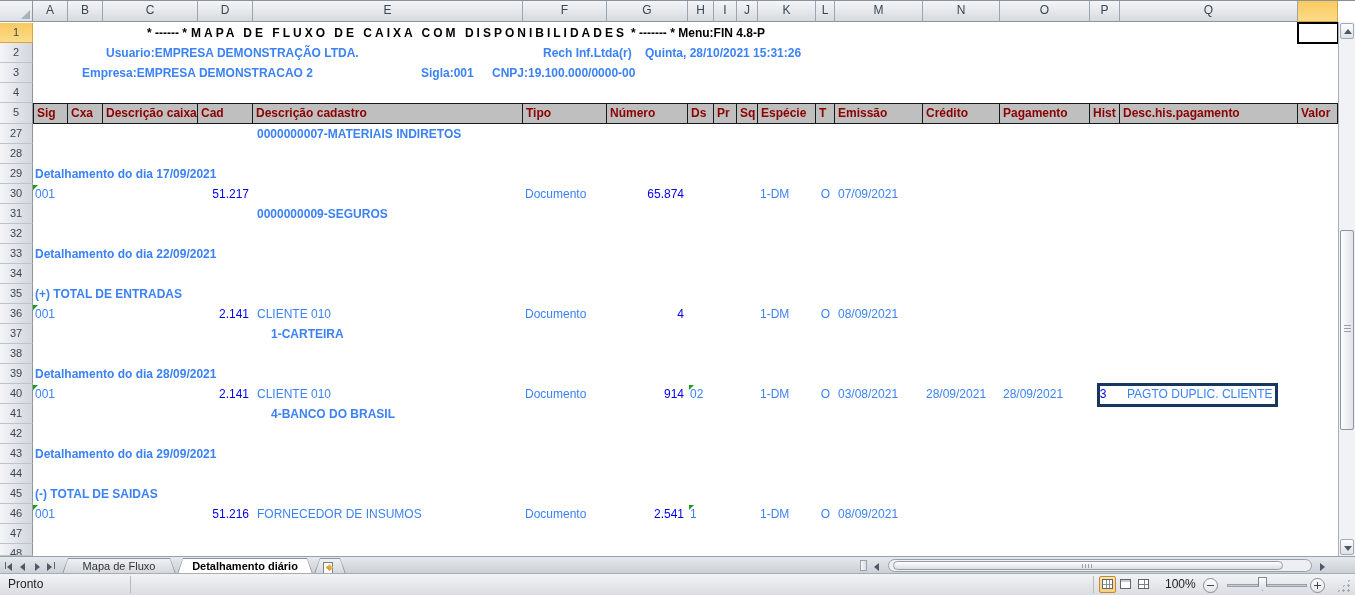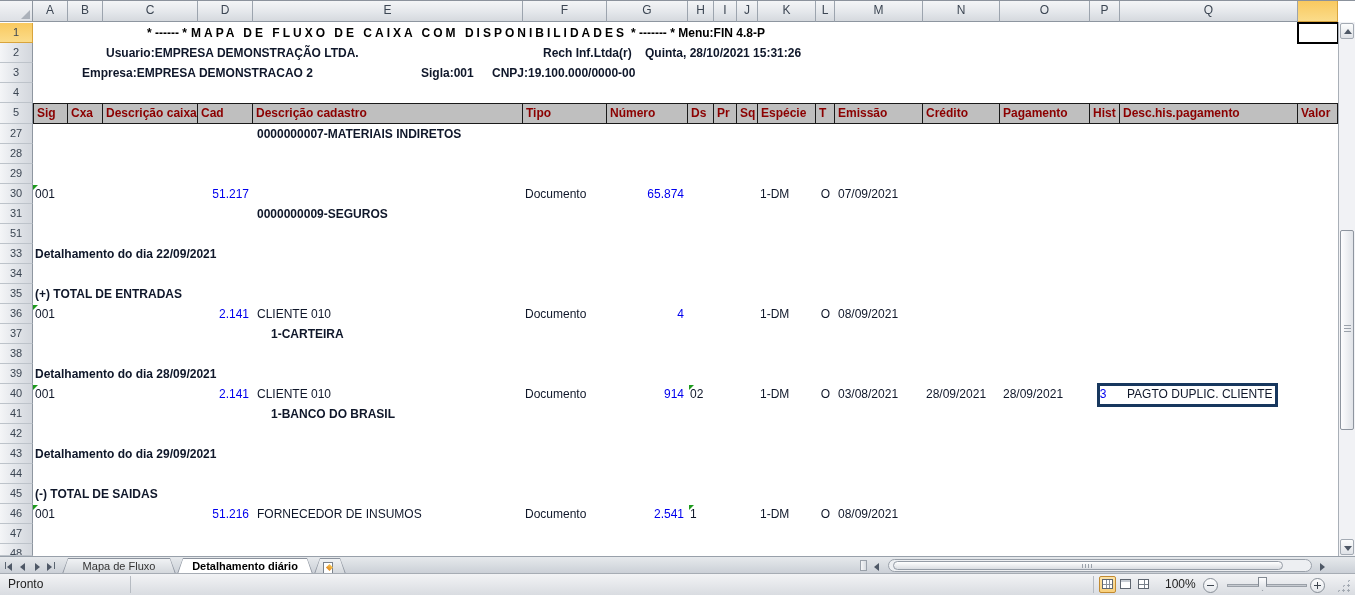--- a/index.html
+++ b/index.html
@@ -18,21 +18,21 @@
   .rh{position:absolute;left:0;width:33px;height:20px;box-sizing:border-box;line-height:19px;text-align:center;
       font-size:11px;color:#3C4653;background:linear-gradient(to right,#F4F5F7,#E0E3E8 55%,#D3D7DD);
       border-right:1px solid #8E96A0;border-bottom:1px solid #BDC3CA;}
   .rh.h21{height:21px;}
   
   .h5{position:absolute;top:103px;height:21px;box-sizing:border-box;line-height:19px;white-space:nowrap;overflow:hidden;
       font-size:12px;font-weight:bold;color:#8B0000;background:#BFBFBF;padding-left:3px;
       border-top:1px solid #1A1A1A;border-bottom:1px solid #1A1A1A;border-right:1px solid #1A1A1A;}
   .h5.first{border-left:1px solid #1A1A1A;}
   
-  .cell{position:absolute;height:20px;line-height:20px;font-size:12px;color:#0f172a;white-space:nowrap;}
+  .cell{position:absolute;height:20px;line-height:20px;font-size:12px;color:#3b82f6;white-space:nowrap;}
   .b{font-weight:bold;}
   .blue{color:#0000EE;}
   .right{text-align:right;}
   .center{text-align:center;}
   .title{position:absolute;left:147px;top:23px;height:20px;line-height:20px;font-size:12px;font-weight:bold;white-space:nowrap;}
   .title .spaced{letter-spacing:3px;margin:0 4px;}
   .gmark{position:absolute;width:0;height:0;border-left:5px solid #1E9B1E;border-bottom:5px solid transparent;}
   .bluebox{position:absolute;left:1097px;top:383px;width:181px;height:24px;border:3px solid #17375E;box-sizing:border-box;}
   .activecell{position:absolute;left:1297px;top:22px;width:42px;height:22px;border:2px solid #000;background:#fff;box-sizing:border-box;}
   
@@ -125,21 +125,21 @@
   <div class="rh sel" style="top:23px">1</div>
   <div class="rh" style="top:43px">2</div>
   <div class="rh" style="top:63px">3</div>
   <div class="rh" style="top:83px">4</div>
   <div class="rh h21" style="top:103px">5</div>
   <div class="rh" style="top:124px">27</div>
   <div class="rh" style="top:144px">28</div>
   <div class="rh" style="top:164px">29</div>
   <div class="rh" style="top:184px">30</div>
   <div class="rh" style="top:204px">31</div>
-  <div class="rh" style="top:224px">51</div>
+  <div class="rh" style="top:224px">32</div>
   <div class="rh" style="top:244px">33</div>
   <div class="rh" style="top:264px">34</div>
   <div class="rh" style="top:284px">35</div>
   <div class="rh" style="top:304px">36</div>
   <div class="rh" style="top:324px">37</div>
   <div class="rh" style="top:344px">38</div>
   <div class="rh" style="top:364px">39</div>
   <div class="rh" style="top:384px">40</div>
   <div class="rh" style="top:404px">41</div>
   <div class="rh" style="top:424px">42</div>
@@ -171,20 +171,21 @@
   <div class="h5" style="left:758px;width:58px">Espécie</div>
   <div class="h5" style="left:816px;width:19px">T</div>
   <div class="h5" style="left:835px;width:88px">Emissão</div>
   <div class="h5" style="left:923px;width:77px">Crédito</div>
   <div class="h5" style="left:1000px;width:90px">Pagamento</div>
   <div class="h5" style="left:1090px;width:30px">Hist</div>
   <div class="h5" style="left:1120px;width:178px">Desc.his.pagamento</div>
   <div class="h5" style="left:1298px;width:40px">Valor</div>
 
   <div class="cell b" style="left:257px;top:124px">0000000007-MATERIAIS INDIRETOS</div>
+  <div class="cell b" style="left:35px;top:164px">Detalhamento do dia 17/09/2021</div>
 
   <div class="cell" style="left:35px;top:184px">001</div>
   <div class="cell blue right" style="left:198px;top:184px;width:51px">51.217</div>
   <div class="cell" style="left:525px;top:184px">Documento</div>
   <div class="cell blue right" style="left:607px;top:184px;width:77px">65.874</div>
   <div class="cell" style="left:760px;top:184px">1-DM</div>
   <div class="cell center" style="left:816px;top:184px;width:19px">O</div>
   <div class="cell" style="left:838px;top:184px">07/09/2021</div>
   <div class="cell b" style="left:257px;top:204px">0000000009-SEGUROS</div>
 
@@ -208,21 +209,21 @@
   <div class="cell" style="left:525px;top:384px">Documento</div>
   <div class="cell blue right" style="left:607px;top:384px;width:77px">914</div>
   <div class="cell" style="left:690px;top:384px">02</div>
   <div class="cell" style="left:760px;top:384px">1-DM</div>
   <div class="cell center" style="left:816px;top:384px;width:19px">O</div>
   <div class="cell" style="left:838px;top:384px">03/08/2021</div>
   <div class="cell" style="left:926px;top:384px">28/09/2021</div>
   <div class="cell" style="left:1003px;top:384px">28/09/2021</div>
   <div class="cell blue center" style="left:1090px;top:384px;width:26px">3</div>
   <div class="cell" style="left:1127px;top:384px">PAGTO DUPLIC. CLIENTE</div>
-  <div class="cell b" style="left:271px;top:404px">1-BANCO DO BRASIL</div>
+  <div class="cell b" style="left:271px;top:404px">4-BANCO DO BRASIL</div>
 
   <div class="cell b" style="left:35px;top:444px">Detalhamento do dia 29/09/2021</div>
   <div class="cell b" style="left:35px;top:484px">(-) TOTAL DE SAIDAS</div>
 
   <div class="cell" style="left:35px;top:504px">001</div>
   <div class="cell blue right" style="left:198px;top:504px;width:51px">51.216</div>
   <div class="cell" style="left:257px;top:504px">FORNECEDOR DE INSUMOS</div>
   <div class="cell" style="left:525px;top:504px">Documento</div>
   <div class="cell blue right" style="left:607px;top:504px;width:77px">2.541</div>
   <div class="cell" style="left:690px;top:504px">1</div>

